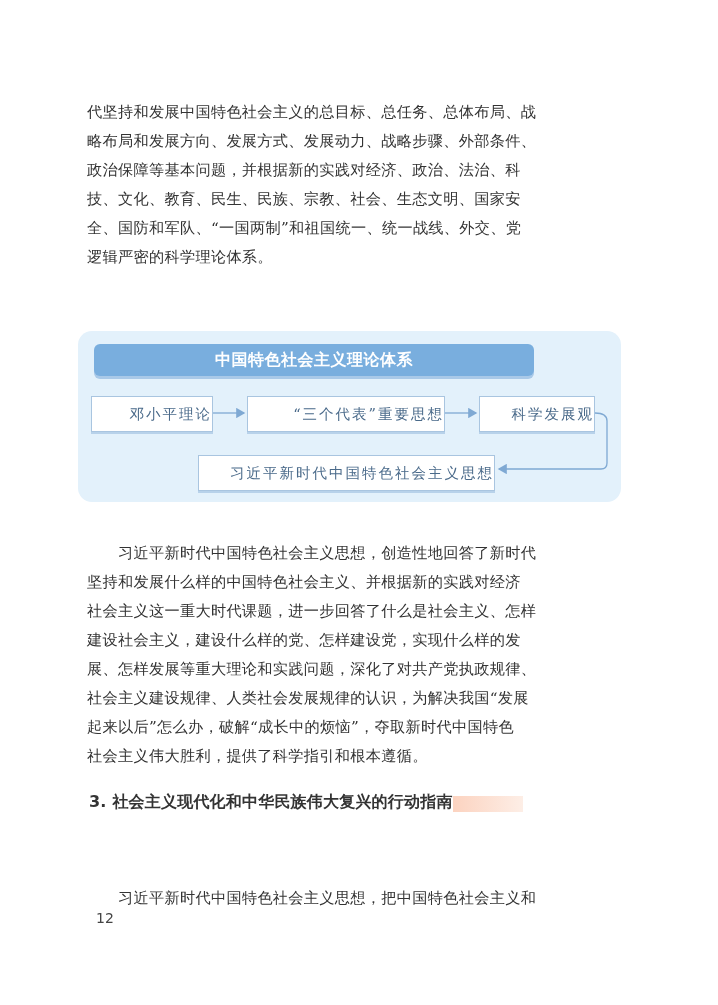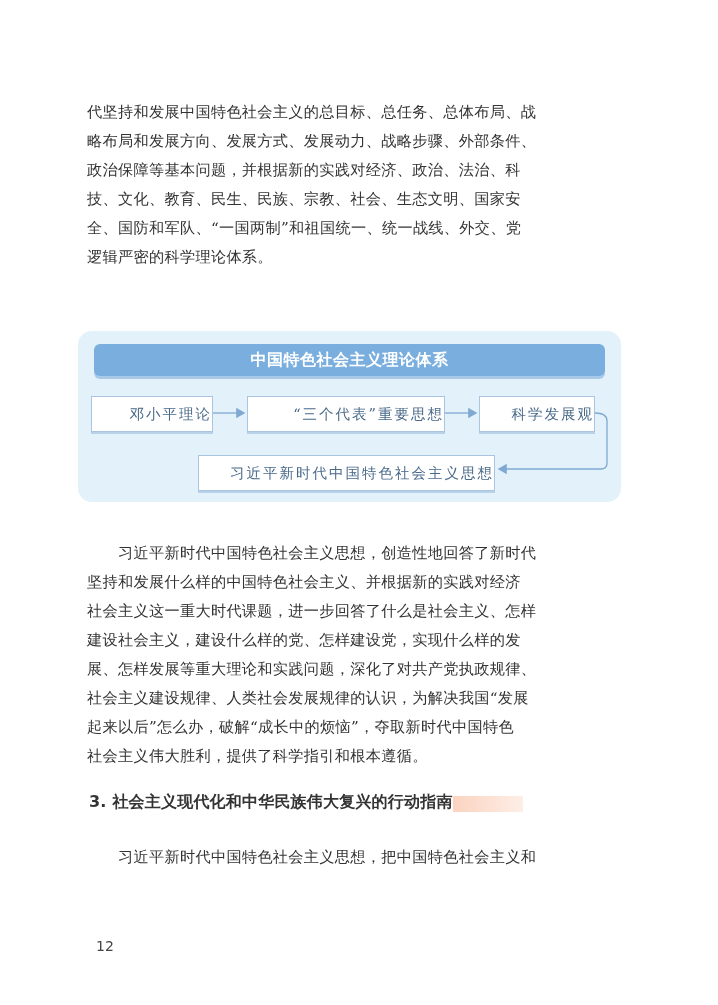--- a/index.html
+++ b/index.html
@@ -4,45 +4,45 @@
 <style>
   html, body { margin:0; padding:0; background:#ffffff; }
   body { width:718px; height:1005px; position:relative; overflow:hidden;
          font-family:"DejaVu Serif", "Liberation Serif", serif; color:#333333; }
   .para { position:absolute; left:87px; width:440px; font-size:15.2px; line-height:29px;
           letter-spacing:0.3px; color:#333; margin:0; text-align:justify; }
   .para .line { display:block; white-space:nowrap; }
   .indent { padding-left:31px; }
   #para1 { top:98px; }
   #para2 { top:539px; }
-  #para3 { top:843px; }
+  #para3 { top:884px; }
 
   .diagram { position:absolute; left:78px; top:331px; width:543px; height:171px;
              background:#e3f1fb; border-radius:14px; }
-  .diagram-title { position:absolute; left:16px; top:13px; width:511px; height:32px;
+  .diagram-title { position:absolute; left:16px; top:13px; width:440px; height:32px;
              background:#79aede; border-radius:6px;
              box-shadow:0 3px 0 #a9c9e8;
              color:#ffffff; font-family:"DejaVu Sans","Liberation Sans",sans-serif;
              font-weight:bold; font-size:16px; line-height:32px; text-align:center; letter-spacing:0.5px; }
   .node { position:absolute; background:#ffffff; border:1px solid #a9c5e0;
           box-shadow:0 2px 0 #b8d2ea; color:#4a6a8a;
           font-family:"DejaVu Serif","Liberation Serif",serif; font-size:14.5px;
           text-align:right; letter-spacing:2px; }
   #node-deng { left:13px; top:65px; width:120px; height:34px; line-height:34px; }
   #node-three { left:169px; top:65px; width:196px; height:34px; line-height:34px; }
   #node-sci { left:401px; top:65px; width:114px; height:34px; line-height:34px; }
   #node-xi { left:120px; top:124px; width:295px; height:34px; line-height:34px; }
   .connector { position:absolute; }
 
   .section-heading { position:absolute; left:89px; top:792px; font-family:"DejaVu Sans","Liberation Sans",sans-serif;
           font-size:16px; font-weight:bold; color:#333; letter-spacing:0.2px; white-space:nowrap; }
   .heading-bar { position:absolute; left:453px; top:796px; width:70px; height:16px;
           background:linear-gradient(to right, #fcd3c0, #fdeee6); }
   .page-number { position:absolute; left:96px; top:910px; font-family:"DejaVu Sans","Liberation Sans",sans-serif;
-          font-size:14px; color:#444;margin-top:28px; }
+          font-size:14px; color:#444; }
 </style>
 </head>
 <body>
 
 <div id="para1" class="para">
   <span class="line">代坚持和发展中国特色社会主义的总目标、总任务、总体布局、战</span>
   <span class="line">略布局和发展方向、发展方式、发展动力、战略步骤、外部条件、</span>
   <span class="line">政治保障等基本问题，并根据新的实践对经济、政治、法治、科</span>
   <span class="line">技、文化、教育、民生、民族、宗教、社会、生态文明、国家安</span>
   <span class="line">全、国防和军队、“一国两制”和祖国统一、统一战线、外交、党</span>

